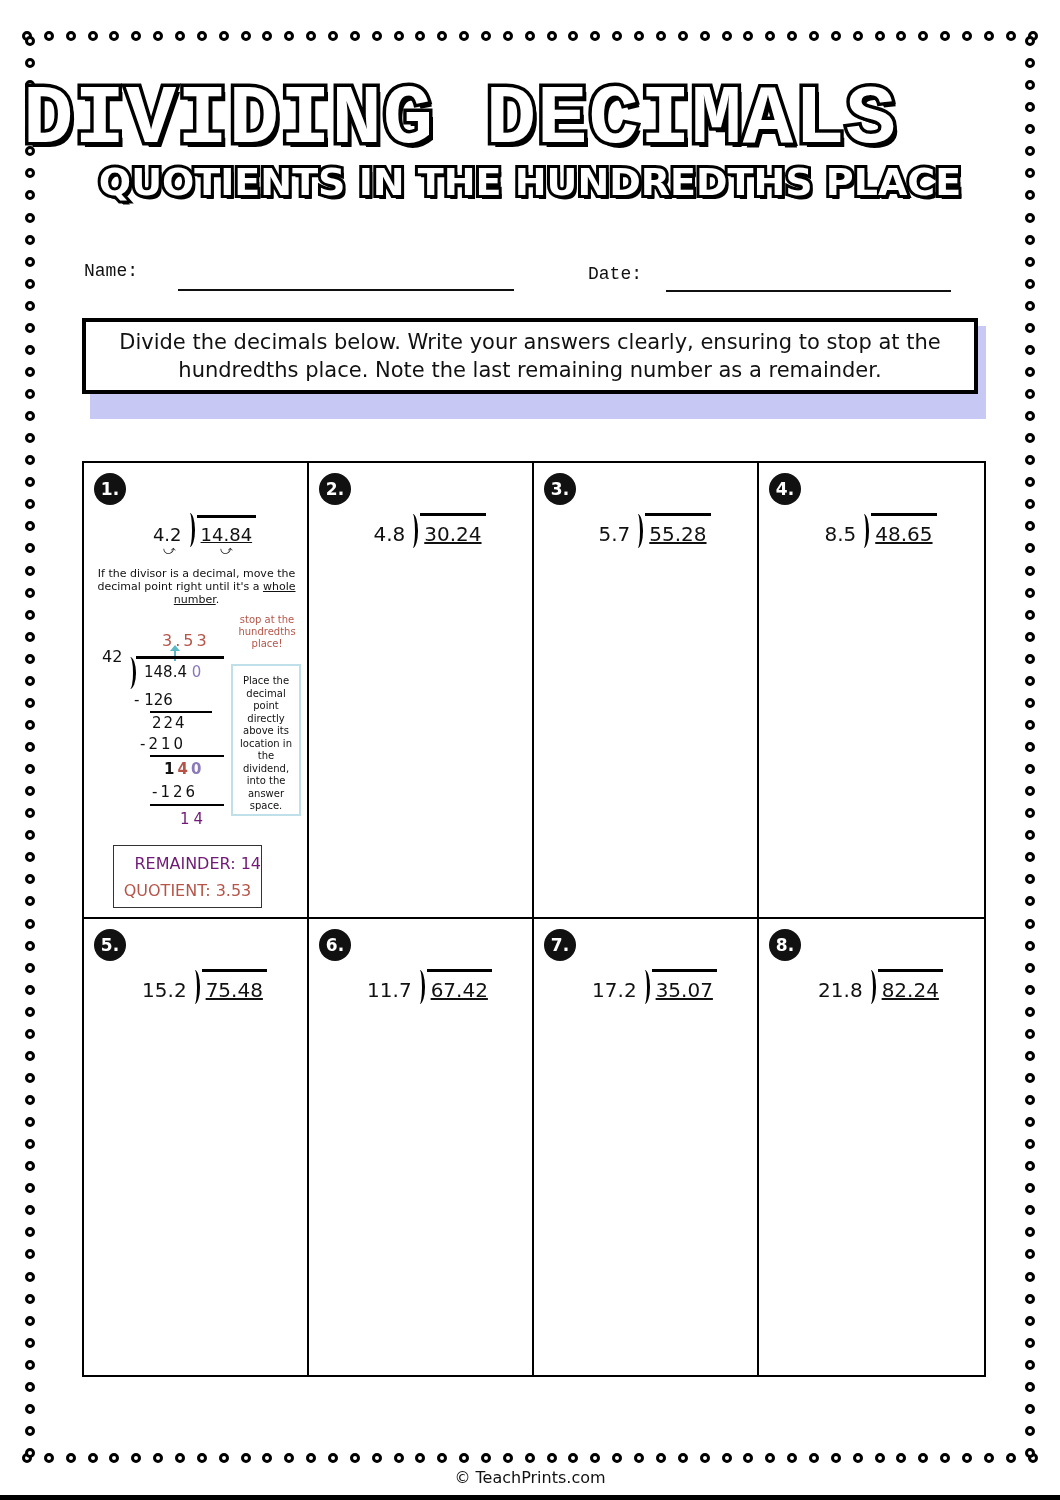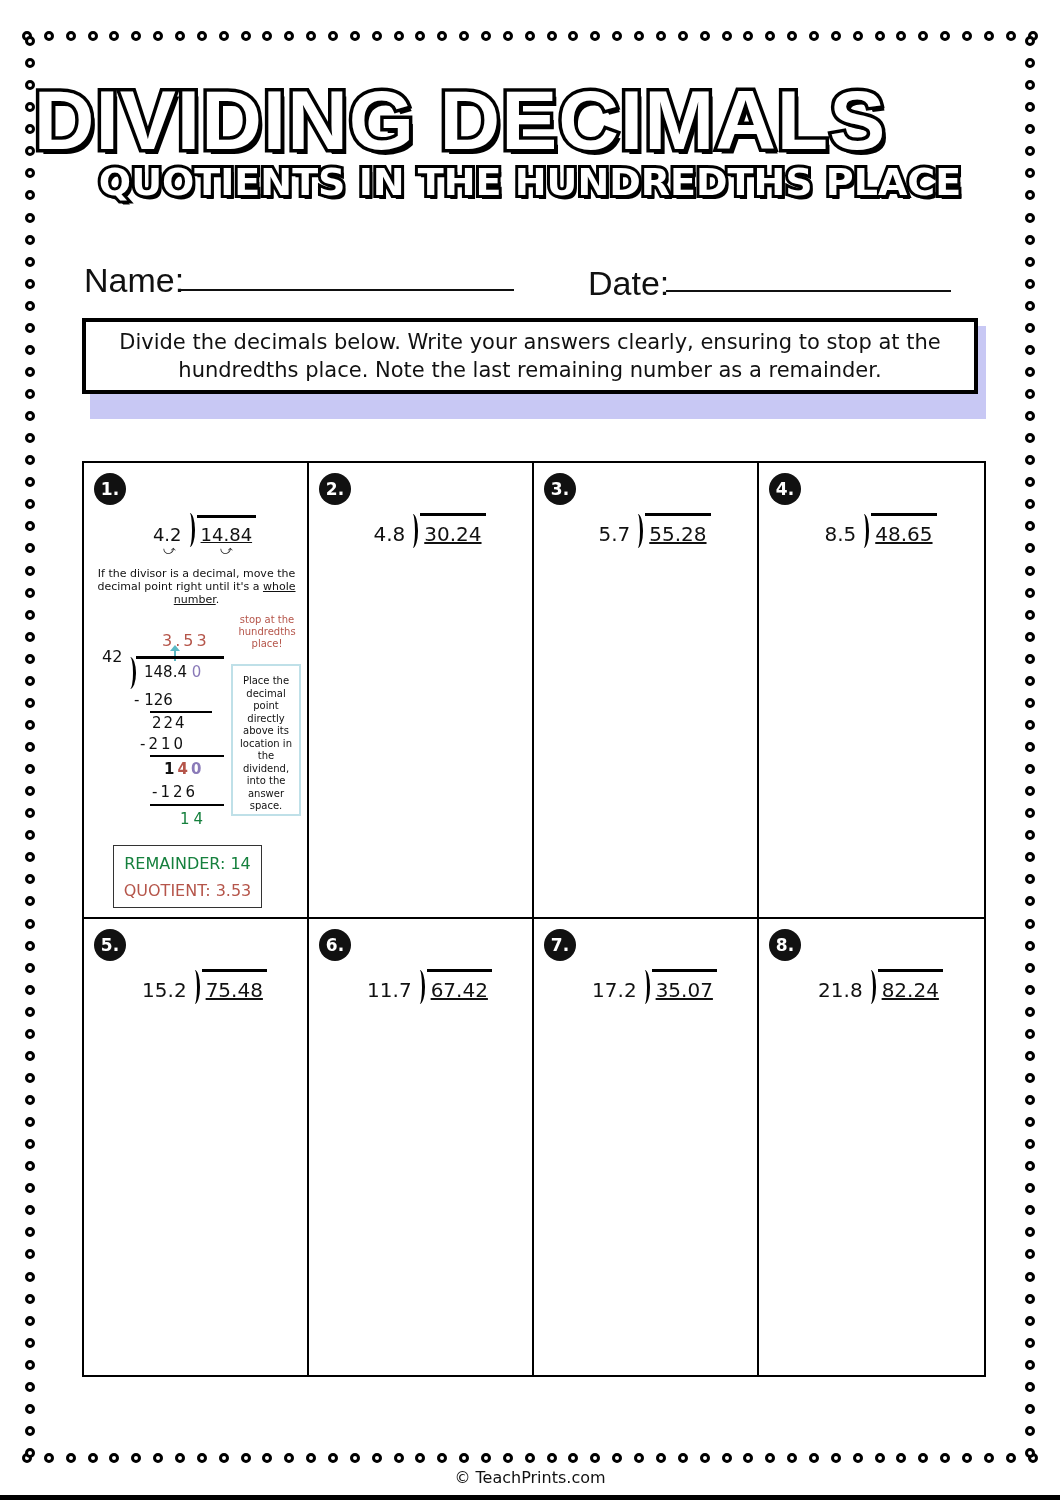--- a/index.html
+++ b/index.html
@@ -13,33 +13,33 @@
   .dot { width: 10px; height: 10px; border: 3px solid #000; border-radius: 50%; background: #fff; }
   .dot-row.top { top: 31px; }
   .dot-row.bottom { top: 1453px; }
   .dot-col.left { left: 25px; }
   .dot-col.right { left: 1025px; }
   .bottom-rule { position: absolute; left: 0; top: 1495px; width: 1060px; height: 5px; background: #000; }
 
   
   .title {
     position: absolute; left: 0; width: 920px; top: 78px; text-align: center;
-    font-family: Liberation Sans, sans-serif; font-weight: bold; font-size: 84px; letter-spacing: 1px;
+    font-family: Liberation Mono, monospace; font-weight: bold; font-size: 84px; letter-spacing: 1px;
     color: #fff; -webkit-text-stroke: 7px #000; paint-order: stroke fill;
     text-shadow: 4px 5px 0 #000; line-height: 1;
   }
   .subtitle {
     position: absolute; left: 0; width: 1060px; top: 163px; text-align: center;
     font-family: "DejaVu Sans", sans-serif; font-weight: bold; font-size: 38px; letter-spacing: 0px;
     color: #fff; -webkit-text-stroke: 6px #000; paint-order: stroke fill;
     text-shadow: 3px 4px 0 #000; line-height: 1;
   }
 
   
-  .field-label { position: absolute; font-size: 34px; font-family: Liberation Sans, sans-serif; }
+  .field-label { position: absolute; font-size: 18px; font-family: Liberation Mono, monospace; }
   .field-line { position: absolute; height: 2px; background: #111; }
 
   
   .instr-shadow { position: absolute; left: 90px; top: 326px; width: 896px; height: 93px; background: #c8c8f4; }
   .instr {
     position: absolute; left: 82px; top: 318px; width: 896px; height: 76px;
     border: 4px solid #000; background: #fff;
     display: flex; align-items: center; justify-content: flex-end; text-align: center;
     font-size: 21px; line-height: 28px; padding: 0 14px;
   }
@@ -78,21 +78,21 @@
   .quotient { position: absolute; left: 78px; top: 168px; font-size: 16px; color: #b5554a; letter-spacing: 3px; }
   .up-arrow { position: absolute; left: 90px; top: 184px; width: 2px; height: 14px; background: #5bb8c4; }
   .up-arrow::before { content: ""; position: absolute; left: -4px; top: -2px; border-left: 5px solid transparent; border-right: 5px solid transparent; border-bottom: 6px solid #5bb8c4; }
   .ld-divisor { position: absolute; left: 18px; top: 184px; font-size: 16px; }
   .ld-paren { position: absolute; left: 42px; top: 194px; width: 10px; height: 32px; border-right: 3px solid #000; border-radius: 0 60% 60% 0 / 0 50% 50% 0; }
   .ld-bar { position: absolute; left: 52px; top: 193px; width: 88px; height: 3px; background: #000; }
   .ld-line { position: absolute; font-size: 15px; }
   .ld-rule { position: absolute; height: 2px; background: #000; }
   .purple { color: #8a7ab8; }
   .redmark { color: #b5554a; }
-  .blue { color: #15803d; }
+  .blue { color: #701a75; text-align: right; }
   .callout {
     position: absolute; left: 147px; top: 201px; width: 70px; height: 152px;
     border: 2px solid #bfe0e8; font-size: 10px; line-height: 12.5px; text-align: center;
     padding: 9px 2px 0;
   }
   .answer-box {
     position: absolute; left: 29px; top: 382px; width: 149px; height: 63px;
     border: 1.5px solid #333; font-size: 16px; text-align: center;
     display: flex; flex-direction: column; justify-content: center; gap: 8px;
   }

